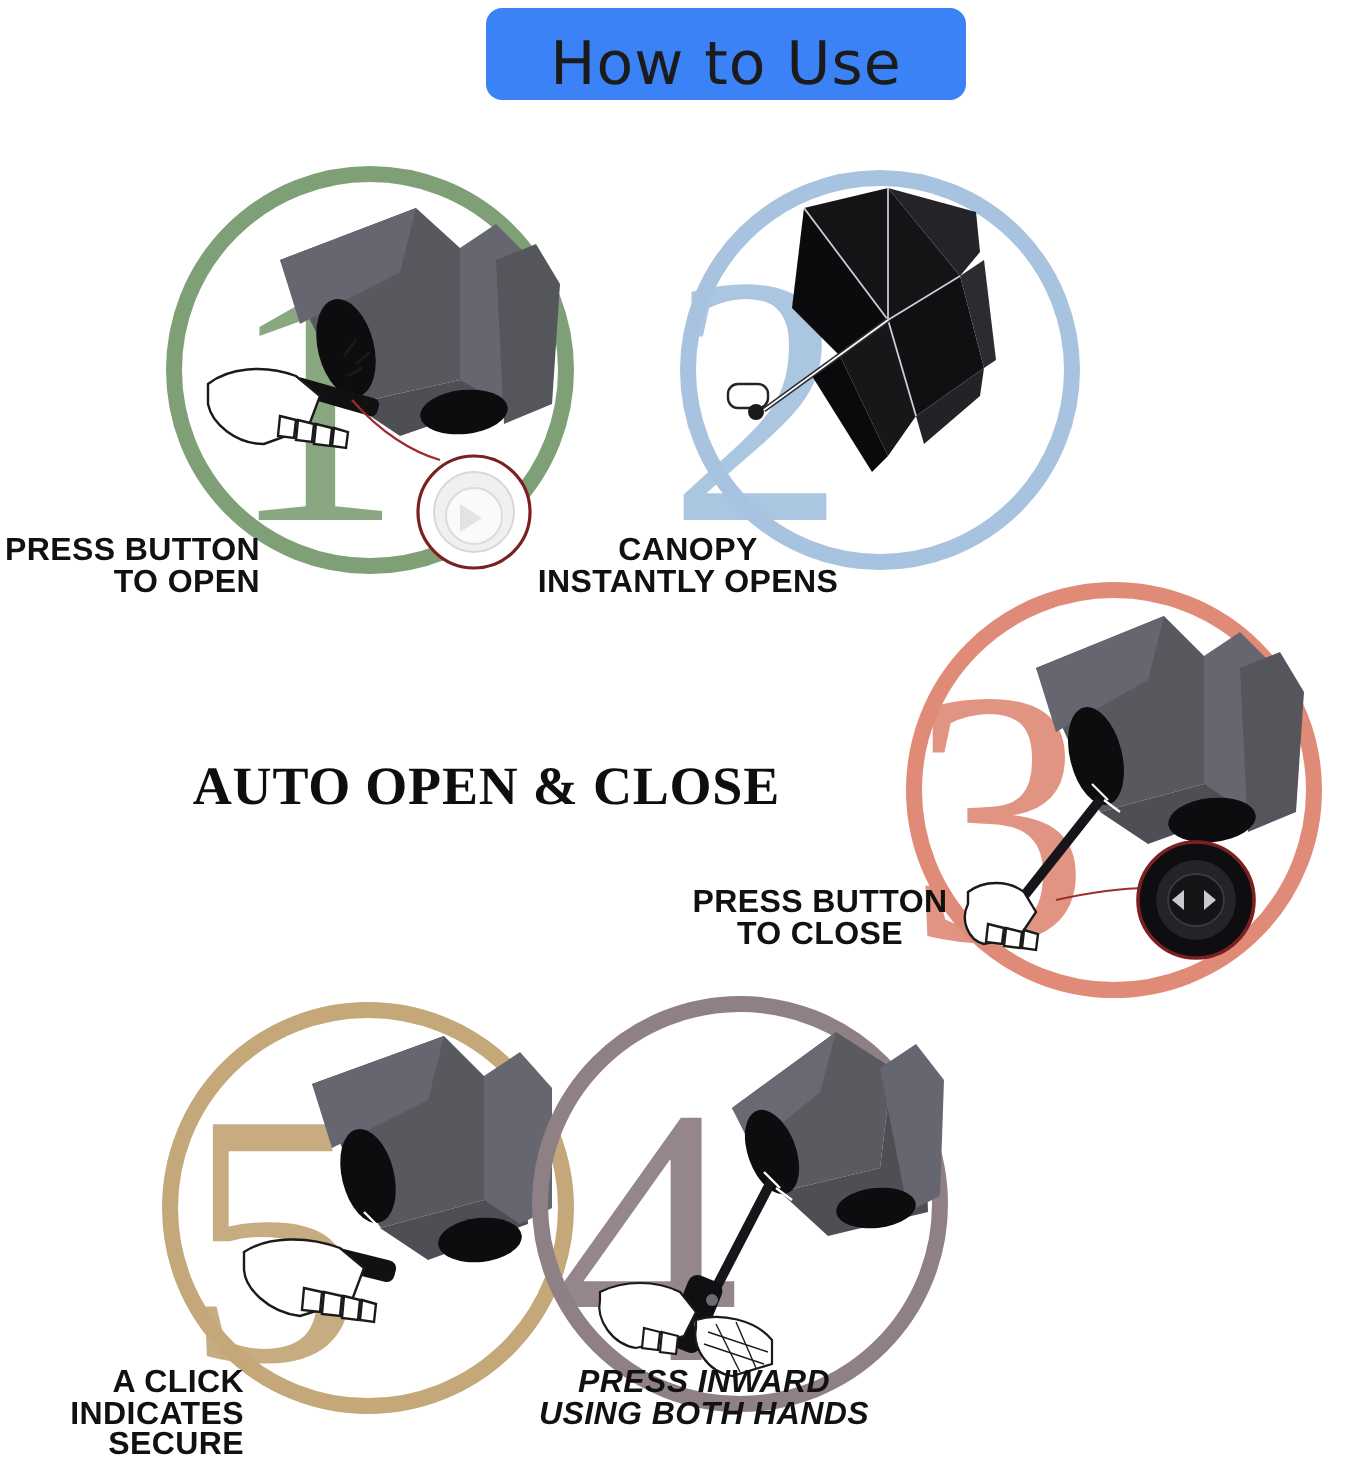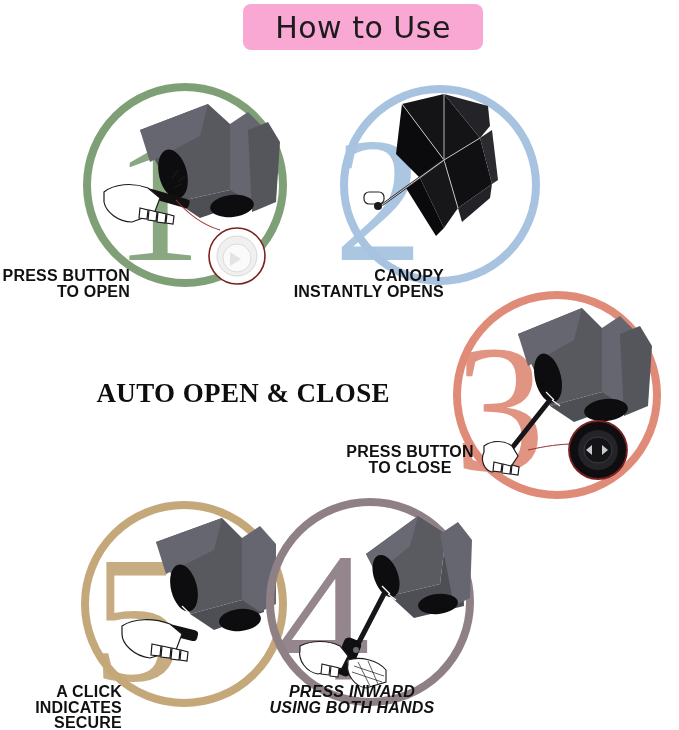--- a/index.html
+++ b/index.html
@@ -16,24 +16,24 @@
     -webkit-font-smoothing: antialiased;
   }
 
   
   .title-bar {
     position: absolute;
     left: 243px;
     top: 4px;
     width: 240px;
     height: 46px;
-    background: #f9a8d4;
+    background: #3b82f6;
     border-radius: 8px;
     display: flex;
-    align-items: center;
+    align-items: flex-end;
     justify-content: center;
   }
   .title-text {
     font-size: 30px;
     color: #1b1b1b;
     letter-spacing: 0.5px;
     font-weight: 400;
     font-family: "DejaVu Sans", sans-serif;
   }
 
@@ -145,21 +145,21 @@
         <line x1="104" y1="80" x2="80" y2="98"></line>
       </g>
 
       <line x1="104" y1="80" x2="42" y2="125" stroke="#2c2c30" stroke-width="2.4"></line>
       <line x1="104" y1="80" x2="42" y2="125" stroke="#ffffff" stroke-width="0.8"></line>
       <rect x="24" y="112" width="20" height="12" rx="5" fill="#ffffff" stroke="#242424" stroke-width="1.2"></rect>
       <circle cx="38" cy="126" r="4" fill="#1a1a1a"></circle>
     </g>
   </svg>
 </div>
-<div class="caption center" style="left:244px; top:268px; width:200px;text-align:right;">CANOPY
+<div class="caption center" style="left:244px; top:268px; width:200px;">CANOPY
 INSTANTLY OPENS</div>
 
 <div class="step" style="left:450px; top:288px; width:215px; height:215px;">
   <svg width="215" height="215" viewBox="0 0 215 215">
     <circle cx="107" cy="107" r="100" fill="none" stroke="#e08b78" stroke-width="8"></circle>
     <text x="4" y="182" font-family="Liberation Serif, serif" font-size="182" fill="#e08b78" opacity="0.92">3</text>
 
     <g>
       <path d="M68 46 L132 20 L152 40 L152 104 L100 118 Z" fill="#58595e"></path>
       <path d="M100 118 L152 104 L152 40 L170 46 L174 116 L124 134 Z" fill="#4e4f54"></path>

